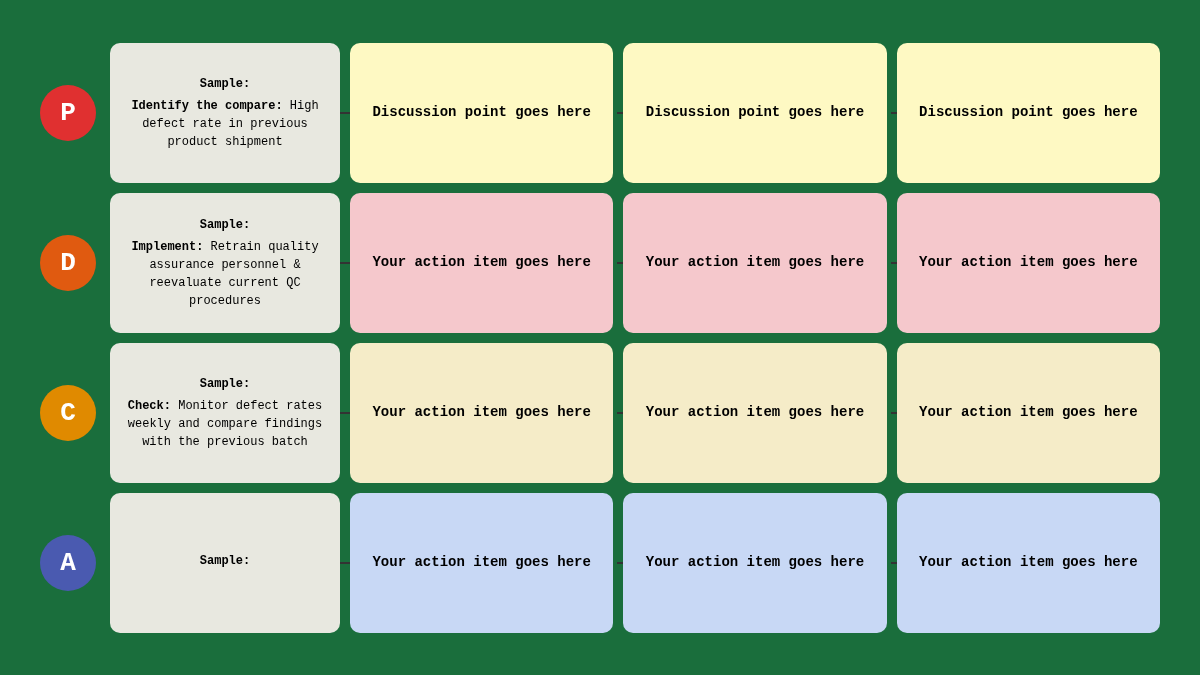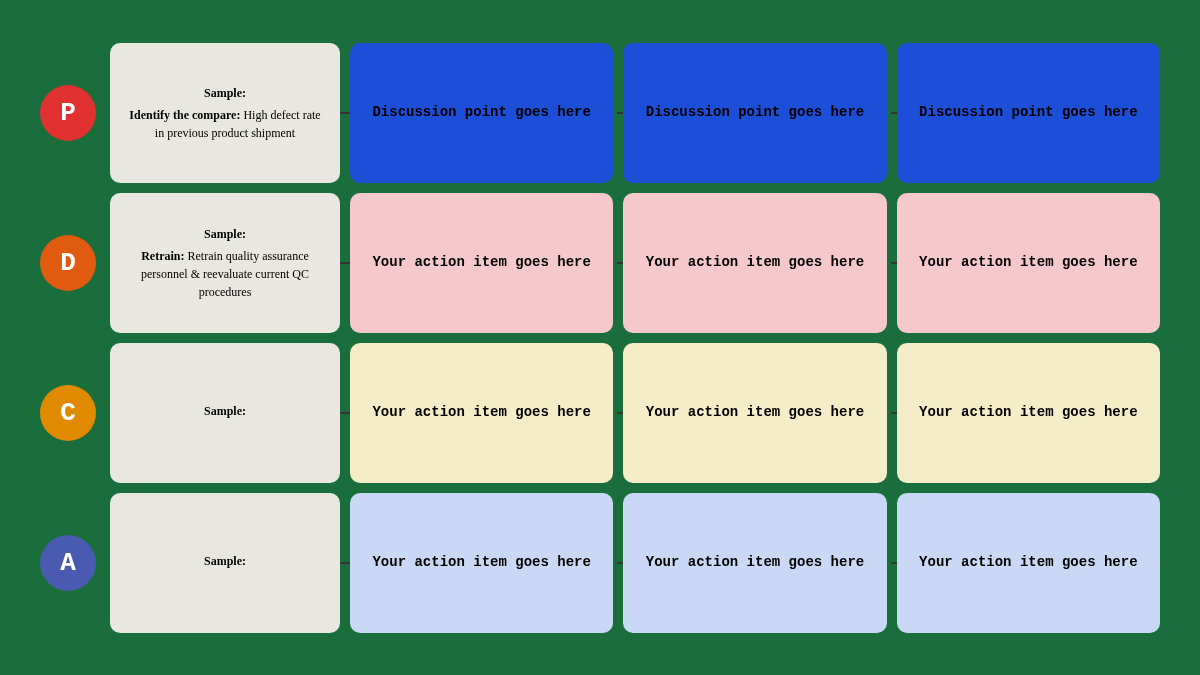--- a/index.html
+++ b/index.html
@@ -47,21 +47,20 @@
       border-radius: 10px;
       padding: 12px 14px;
       font-size: 12px;
       line-height: 1.5;
       text-align: center;
       height: 140px;
       display: flex;
       flex-direction: column;
       justify-content: center;
       position: relative;
-      font-family: Liberation Serif, serif;
     }
     .sample-card::after {
       content: '';
       position: absolute;
       right: -12px;
       top: 50%;
       transform: translateY(-50%);
       width: 12px;
       height: 2px;
       background: #333;
@@ -86,21 +85,21 @@
       position: absolute;
       left: -6px;
       top: 50%;
       transform: translateY(-50%);
       width: 6px;
       height: 2px;
       background: #333;
     }
 
     
-    .row-p .content-card { background-color: #1d4ed8; }
+    .row-p .content-card { background-color: #fef9c3; }
     
     .row-d .content-card { background-color: #f5c8cc; }
     
     .row-c .content-card { background-color: #f5ecc8; }
     
     .row-a .content-card { background-color: #c8d8f5; }
   </style>
 </head>
 <body>
 
@@ -124,39 +123,40 @@
       <span>Discussion point goes here</span>
     </div>
   </div>
 
   <div class="row row-d">
     <div class="circle circle-d">
       <span>D</span>
     </div>
     <div class="sample-card">
       <div style="font-weight:bold; margin-bottom:4px;">Sample:</div>
-      <div><strong>Retrain:</strong> Retrain quality assurance personnel &amp; reevaluate current QC procedures</div>
+      <div><strong>Implement:</strong> Retrain quality assurance personnel &amp; reevaluate current QC procedures</div>
     </div>
     <div class="content-card">
       <span>Your action item goes here</span>
     </div>
     <div class="content-card">
       <span>Your action item goes here</span>
     </div>
     <div class="content-card">
       <span>Your action item goes here</span>
     </div>
   </div>
 
   <div class="row row-c">
     <div class="circle circle-c">
       <span>C</span>
     </div>
     <div class="sample-card">
       <div style="font-weight:bold; margin-bottom:4px;">Sample:</div>
+      <div><strong>Check:</strong> Monitor defect rates weekly and compare findings with the previous batch</div>
     </div>
     <div class="content-card">
       <span>Your action item goes here</span>
     </div>
     <div class="content-card">
       <span>Your action item goes here</span>
     </div>
     <div class="content-card">
       <span>Your action item goes here</span>
     </div>

